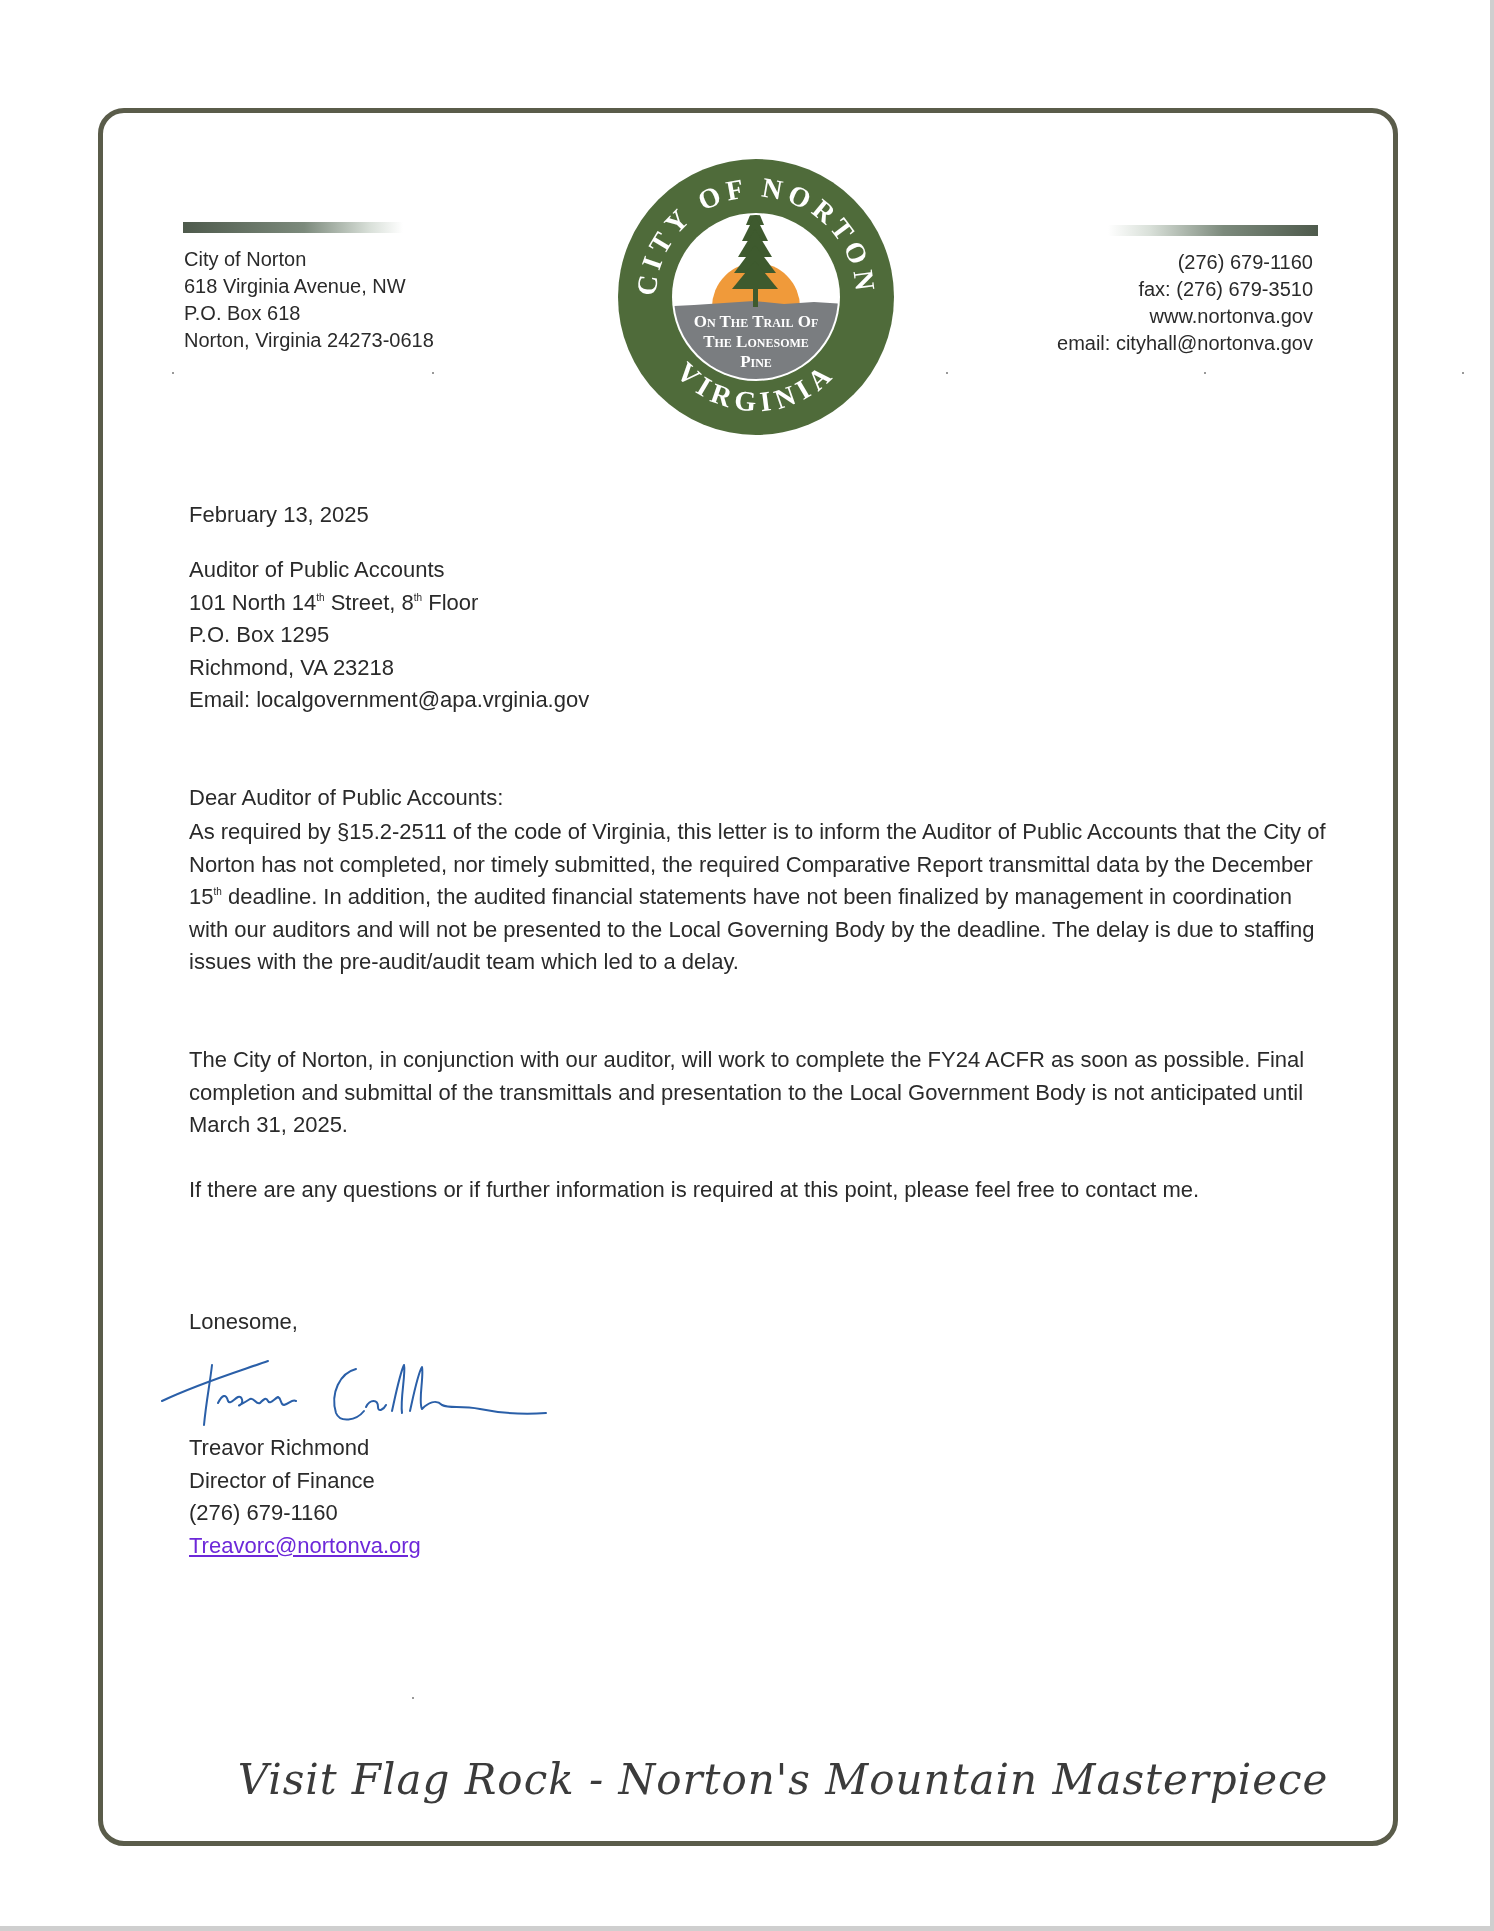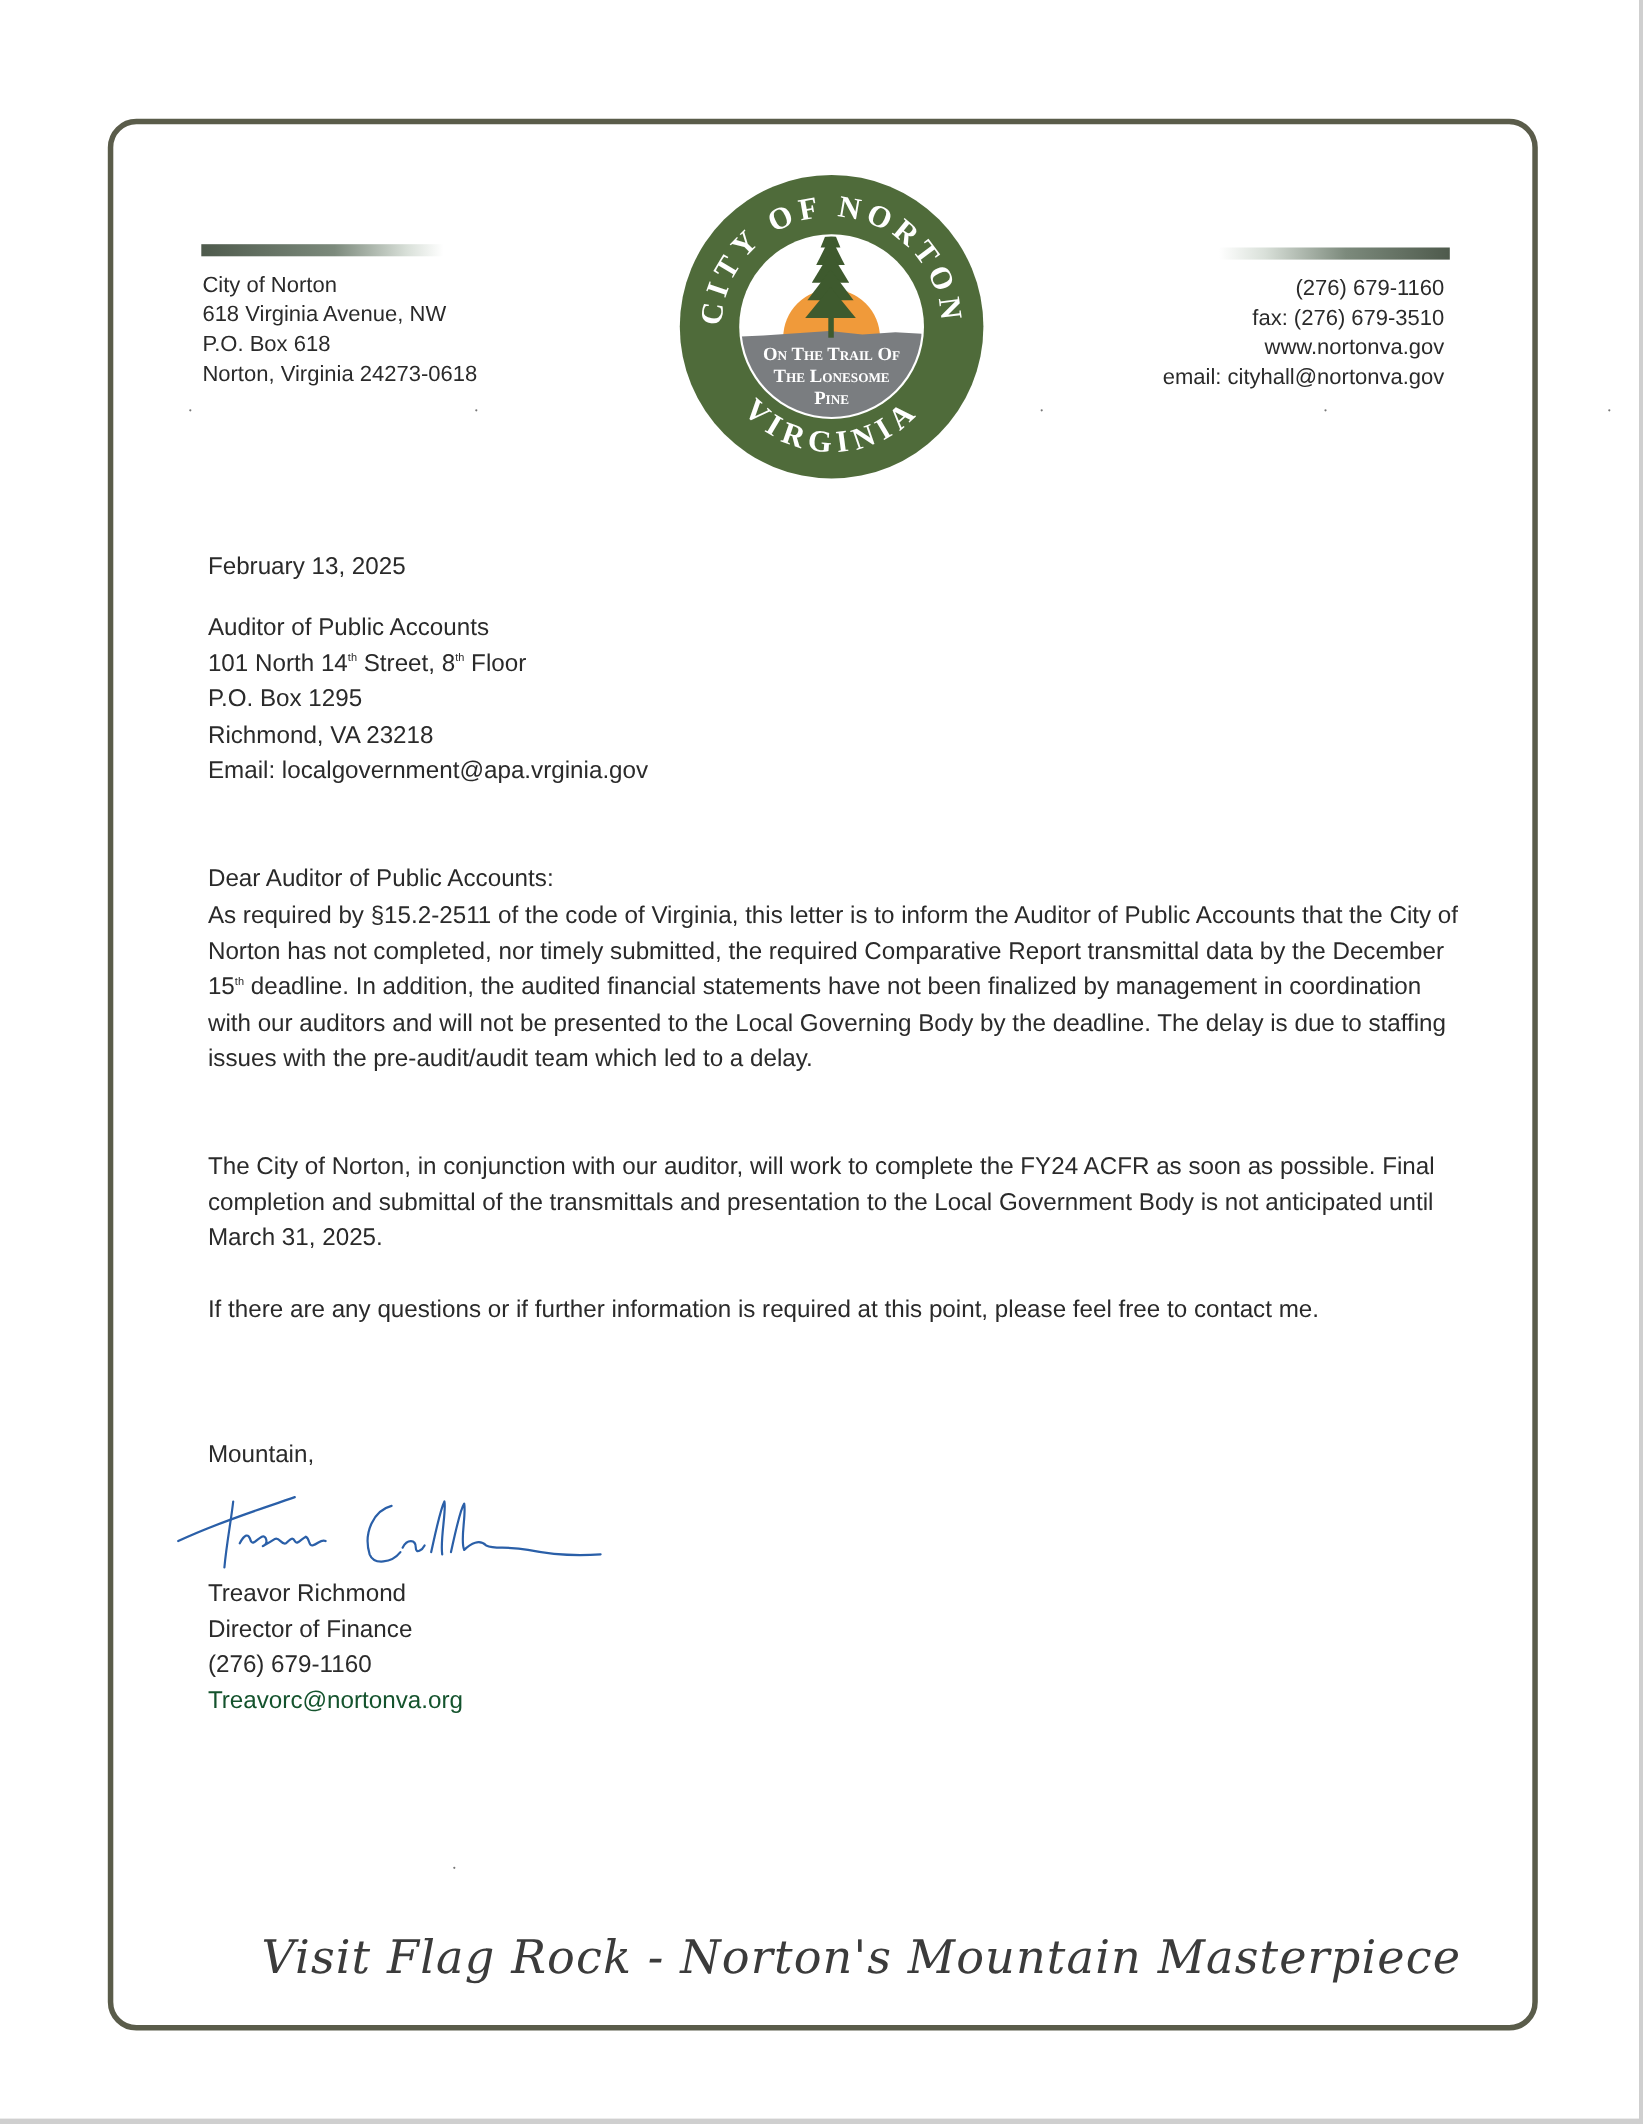--- a/index.html
+++ b/index.html
@@ -24,21 +24,21 @@
     background: linear-gradient(to left, #4e5a4c 0%, #7c8a7c 45%, #d9e0d9 80%, rgba(255,255,255,0) 100%);
   }
   .addr-left { position: absolute; left: 184px; top: 246px; font-size: 20px; line-height: 27px; color: #2a2a2a; }
   .addr-right { position: absolute; right: 181px; top: 249px; font-size: 20px; line-height: 27px; text-align: right; color: #2a2a2a; }
   .line { display: block; white-space: nowrap; }
   .seal { position: absolute; left: 614px; top: 155px; width: 284px; height: 284px; }
   .body-block { position: absolute; left: 189px; font-size: 22px; line-height: 32.5px; color: #2a2a2a; }
   .para { width: 1140px; }
   sup { font-size: 10px; line-height: 0; vertical-align: 9px; }
   .signature { position: absolute; left: 160px; top: 1343px; width: 390px; height: 90px; }
-  .email-link { color: #14532d; }
+  .email-link { color: #6d28d9; text-decoration: underline; }
   .tagline {
     position: absolute; left: 0; width: 1494px; top: 1755px; text-align: center;
     font-family: "DejaVu Serif", "Liberation Serif", serif; font-style: italic;
     font-size: 42px; letter-spacing: 1px; color: #3b3b3b; padding-left: 36px;
   }
   .speck { position: absolute; width: 2px; height: 2px; background: #777; border-radius: 1px; }
 </style>
 </head>
 <body>
 
@@ -115,21 +115,21 @@
 </div>
 
 <div class="body-block" style="top:782px">Dear Auditor of Public Accounts:</div>
 
 <div class="body-block para" style="top:816px"><span>As required by §15.2-2511 of the code of Virginia, this letter is to inform the Auditor of Public Accounts that the City of Norton has not completed, nor timely submitted, the required Comparative Report transmittal data by the December 15</span><sup>th</sup><span> deadline.  In addition, the audited financial statements have not been finalized by management in coordination with our auditors and will not be presented to the Local Governing Body by the deadline.  The delay is due to staffing issues with the pre-audit/audit team which led to a delay.</span></div>
 
 <div class="body-block para" style="top:1044px">The City of Norton, in conjunction with our auditor, will work to complete the FY24 ACFR as soon as possible.  Final completion and submittal of the transmittals and presentation to the Local Government Body is not anticipated until March 31, 2025.</div>
 
 <div class="body-block para" style="top:1174px">If there are any questions or if further information is required at this point, please feel free to contact me.</div>
 
-<div class="body-block" style="top:1306px">Mountain,</div>
+<div class="body-block" style="top:1306px">Lonesome,</div>
 
 <svg class="signature" viewBox="0 0 390 90">
   <g fill="none" stroke="#2a5fa8" stroke-width="2" stroke-linecap="round" stroke-linejoin="round">
     <path d="M2 58 C 40 40, 80 28, 108 18"></path>
     <path d="M52 22 C 50 40, 46 60, 44 82"></path>
     <path d="M58 60 C 62 52, 66 50, 68 58 C 70 62, 74 56, 78 54 C 82 52, 84 60, 80 62 C 76 64, 84 60, 90 56 C 94 54, 96 62, 100 60 C 104 56, 106 54, 108 58 C 110 62, 114 56, 118 54 C 122 56, 120 62, 124 62 C 130 60, 132 56, 136 58"></path>
     <path d="M196 26 C 180 30, 170 50, 176 70 C 180 80, 196 78, 204 68"></path>
     <path d="M206 64 C 210 56, 218 56, 218 64 C 218 70, 224 66, 226 62"></path>
     <path d="M232 68 C 236 50, 240 30, 244 22 C 246 30, 240 56, 242 70"></path>
     <path d="M250 68 C 254 50, 258 30, 262 24 C 264 34, 258 58, 262 66 C 268 60, 276 56, 282 62 C 290 66, 300 62, 320 66 C 340 70, 360 72, 386 70"></path>

